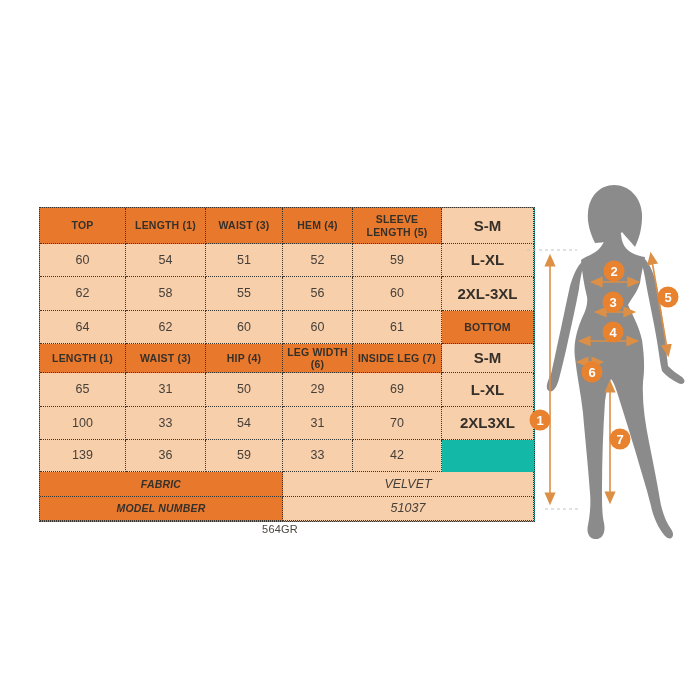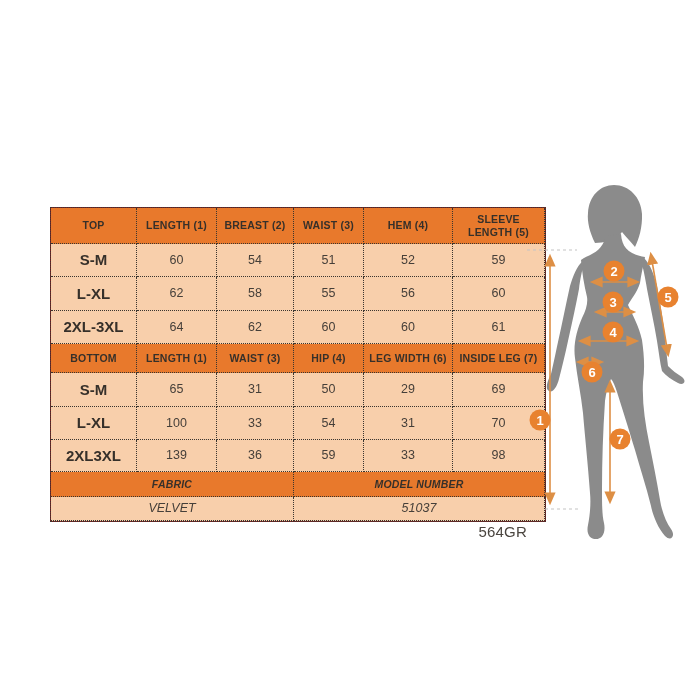--- a/index.html
+++ b/index.html
@@ -4,27 +4,27 @@
 <style>
   html, body { margin: 0; padding: 0; }
   body {
     width: 700px; height: 700px;
     background: #ffffff;
     position: relative;
     overflow: hidden;
     font-family: "Liberation Sans", sans-serif;
   }
   .size-table {
-    position: absolute; left: 50px; top: 207px;
+    position: absolute; left: 39px; top: 207px;
     width: 494px;
     display: grid;
     grid-template-columns: 86px 80px 77px 70px 89px 92px;
     grid-template-rows: 36px 33px 34px 33px 29px 34px 33px 32px 25px 24px;
     border: 1px dotted #3a352f;
-    background: #7f1d1d;
+    background: #14b8a6;
     box-sizing: content-box;
   }
   .cell {
     border-right: 1px dotted #3a352f;
     border-bottom: 1px dotted #3a352f;
     display: flex; align-items: center; justify-content: center;
     text-align: center;
     line-height: 1.15;
     box-sizing: border-box;
     padding: 1px 2px;
@@ -43,41 +43,40 @@
     color: #36302a;
   }
   .val {
     background: #f8cfab;
     font-size: 12.5px;
     color: #453f39;
   }
   .span3 { grid-column: span 3; font-style: italic; }
   .code-label {
     position: absolute; left: 33px; top: 523px; width: 494px;
-    text-align: right;
-    font-size: 15px; color: #4a453f;
+    text-align: center;
+    font-size: 11px; color: #4a453f;
     letter-spacing: .2px;
   }
   .figure-wrap {
     position: absolute; left: 525px; top: 170px;
     width: 175px; height: 380px;
   }
   .badge-num {
     font: bold 13px "Liberation Sans", sans-serif;
     fill: #ffffff;
   }
 </style>
 </head>
 <body>
 
 <div class="size-table">
 
   <div class="cell hdr">TOP</div>
   <div class="cell hdr">LENGTH (1)</div>
-  <div class="cell hdr">BREAST (2)</div>
   <div class="cell hdr">WAIST (3)</div>
   <div class="cell hdr">HEM (4)</div>
   <div class="cell hdr">SLEEVE LENGTH (5)</div>
 
   <div class="cell lbl">S-M</div>
   <div class="cell val">60</div>
   <div class="cell val">54</div>
   <div class="cell val">51</div>
   <div class="cell val">52</div>
   <div class="cell val">59</div>
@@ -115,25 +114,25 @@
   <div class="cell val">33</div>
   <div class="cell val">54</div>
   <div class="cell val">31</div>
   <div class="cell val">70</div>
 
   <div class="cell lbl">2XL3XL</div>
   <div class="cell val">139</div>
   <div class="cell val">36</div>
   <div class="cell val">59</div>
   <div class="cell val">33</div>
-  <div class="cell val">98</div>
+  <div class="cell val">42</div>
 
   <div class="cell hdr span3">FABRIC</div>
+  <div class="cell val span3">VELVET</div>
   <div class="cell hdr span3">MODEL NUMBER</div>
-  <div class="cell val span3">VELVET</div>
   <div class="cell val span3">51037</div>
 </div>
 
 <div class="code-label">564GR</div>
 
 <div class="figure-wrap">
   <svg width="175" height="380" viewBox="0 0 175 380" xmlns="http://www.w3.org/2000/svg">
     <defs>
       <marker id="ah-e" markerWidth="9" markerHeight="9" refX="6" refY="4.5" orient="auto">
         <path d="M0,1 L8,4.5 L0,8 Z" fill="#dd8f45"></path>

